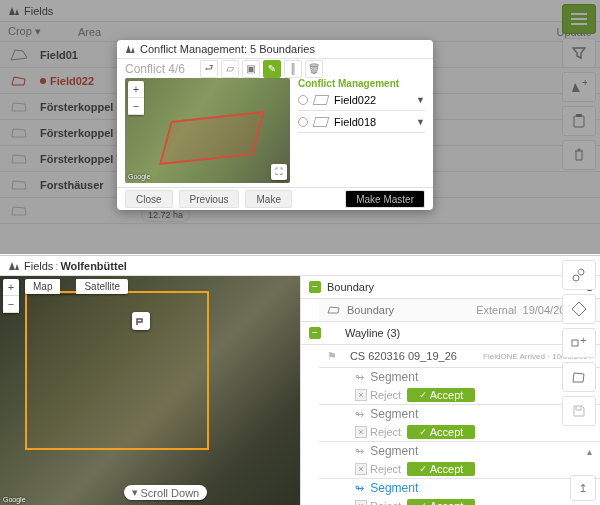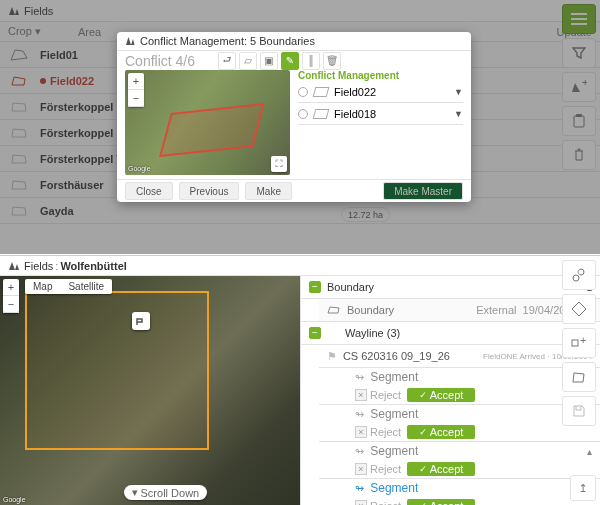--- a/index.html
+++ b/index.html
@@ -36,21 +36,21 @@
   .field-row .area-box{height:15px;border:1px solid var(--grey-line);border-radius:8px;padding:0 6px;display:inline-flex;align-items:center;font-size:9px;color:var(--grey-text);margin-top:8px;}
   .field-row .area-col{margin-left:70px;flex:0 0 80px;text-align:right;}
 
   .side-tools{position:absolute;right:4px;top:4px;width:34px;display:flex;flex-direction:column;gap:4px;z-index:3;}
   .side-tools .tool{width:34px;height:30px;border:1px solid var(--grey-line);border-radius:3px;background:#fff;display:flex;align-items:center;justify-content:center;font-size:14px;color:var(--grey-icon);}
   .side-tools .tool.primary{background:var(--green);border-color:var(--green-dark);color:#fff;}
 
   #top-overlay{position:absolute;inset:0;background:rgba(60,60,60,0.45);z-index:4;}
 
   
-  #modal{position:absolute;left:117px;top:32px;width:354px;height:170px;background:#fff;border-radius:4px;box-shadow:0 3px 12px rgba(0,0,0,0.35);z-index:5;display:flex;flex-direction:column;overflow:hidden;}
+  #modal{position:absolute;left:117px;top:40px;width:316px;height:170px;background:#fff;border-radius:4px;box-shadow:0 3px 12px rgba(0,0,0,0.35);z-index:5;display:flex;flex-direction:column;overflow:hidden;}
   .modal-title{height:22px;display:flex;align-items:center;padding:0 8px;border-bottom:1px solid var(--grey-line);font-size:11px;color:var(--dark);}
   .modal-title svg{margin-right:5px;}
   .modal-sub{height:22px;display:flex;align-items:center;padding:0 8px;gap:3px;}
   .modal-sub .mtool{width:18px;height:18px;border:1px solid var(--grey-line);border-radius:2px;display:flex;align-items:center;justify-content:center;font-size:10px;color:var(--grey-icon);background:#fff;}
   .modal-sub .mtool.green{background:var(--green);border-color:var(--green);color:#fff;}
   .modal-body{flex:1;display:flex;gap:8px;padding:0 8px 4px 8px;}
   .modal-map{flex:0 0 165px;height:105px;background:linear-gradient(125deg,#6c7b4d 0%,#869a5e 40%,#6f8250 70%,#595f47 100%);position:relative;border-radius:2px;overflow:hidden;}
   .modal-map::after{content:"";position:absolute;left:40px;top:38px;width:90px;height:40px;border:2px solid #d84a3a;background:rgba(216,74,58,0.15);transform:skew(-15deg,-6deg);}
   .map-ctrl{position:absolute;left:3px;top:3px;width:16px;background:#fff;border-radius:2px;font-size:12px;line-height:16px;text-align:center;color:#555;box-shadow:0 1px 2px rgba(0,0,0,0.4);}
   .map-ctrl div{border-bottom:1px solid #ddd;}
@@ -59,52 +59,52 @@
 
   .modal-right{flex:1;display:flex;flex-direction:column;}
   .modal-right .hdr{color:var(--green);font-weight:bold;font-size:10px;}
   .modal-right .msg{color:var(--grey-text);font-size:10px;margin-bottom:6px;}
   .choice-row{display:flex;align-items:center;gap:6px;height:22px;border-bottom:1px solid var(--grey-line);}
   .choice-row .radio{width:10px;height:10px;border:1px solid #aaa;border-radius:50%;}
   .choice-row .shape{width:14px;height:10px;border:1px solid #aaa;transform:skew(-15deg);}
   .choice-row .caret{margin-left:auto;font-size:9px;color:#555;}
   .modal-footer{height:26px;border-top:1px solid var(--grey-line);display:flex;align-items:center;gap:6px;padding:0 8px;}
   .modal-footer .btn{height:18px;padding:0 10px;border:1px solid var(--grey-line);border-radius:2px;background:#f0f0f0;color:var(--grey-text);display:inline-flex;align-items:center;font-size:10px;}
-  .modal-footer .btn.ghost{margin-left:auto;background:#14532d;color:#bbb;border-color:#e0e0e0;}
+  .modal-footer .btn.ghost{margin-left:auto;background:#000000;color:#bbb;border-color:#e0e0e0;}
 
   
   #bottom-half{position:absolute;left:0;top:255px;width:600px;height:250px;background:#fff;border-top:1px solid #ccc;}
   .bottom-header{height:20px;display:flex;align-items:center;padding:0 8px;border-bottom:1px solid var(--grey-line);font-size:11px;color:var(--dark);background:#fff;}
   .bottom-header .crumb{font-weight:bold;}
   .bottom-header .crumb-sep{margin:0 2px;color:#888;}
   .bottom-body{display:flex;height:calc(250px - 20px);}
   .bottom-map{flex:0 0 300px;position:relative;background:
      linear-gradient(135deg,#31352a 0%,#4a5038 25%,#5b5f45 40%,#6d6e55 55%,#3d4030 80%,#2e3326 100%);
      overflow:hidden;}
   .bottom-map::before{content:"";position:absolute;left:25px;top:15px;width:180px;height:155px;border:2px solid var(--orange);background:rgba(240,160,32,0.05);}
   .bottom-map .zoom{position:absolute;left:3px;top:3px;width:16px;background:#fff;border-radius:2px;text-align:center;font-size:12px;line-height:16px;color:#555;box-shadow:0 1px 2px rgba(0,0,0,0.5);}
   .bottom-map .zoom div{border-bottom:1px solid #ddd;}
-  .bottom-map .tabs{position:absolute;left:25px;top:3px;display:flex;gap:0;box-shadow:0 1px 2px rgba(0,0,0,0.5);border-radius:2px;overflow:hidden;}
+  .bottom-map .tabs{position:absolute;left:25px;top:3px;display:flex;gap:16px;box-shadow:0 1px 2px rgba(0,0,0,0.5);border-radius:2px;overflow:hidden;}
   .bottom-map .tabs span{background:#fff;padding:2px 8px;font-size:10px;color:#444;}
   .bottom-map .marker{position:absolute;left:132px;top:36px;width:18px;height:18px;background:#fff;border-radius:3px;display:flex;align-items:center;justify-content:center;box-shadow:0 1px 3px rgba(0,0,0,0.6);}
   .bottom-map .scrolldown{position:absolute;left:124px;bottom:6px;background:#fff;border-radius:9px;padding:1px 8px;font-size:8px;color:#666;box-shadow:0 1px 2px rgba(0,0,0,0.4);display:flex;align-items:center;gap:3px;}
   .bottom-map .attrib{position:absolute;left:3px;bottom:3px;font-size:7px;color:#fff;text-shadow:0 0 2px #000;}
 
   .bottom-panel{flex:1;overflow-y:auto;overflow-x:hidden;border-left:1px solid var(--grey-line);}
   .accordion{border-bottom:1px solid var(--grey-line);}
   .acc-head{height:22px;display:flex;align-items:center;padding:0 8px;gap:6px;background:#fff;}
   .acc-head .toggle{width:12px;height:12px;border:1px solid var(--green);color:var(--green);font-size:10px;line-height:10px;text-align:center;border-radius:2px;}
   .acc-head .toggle.open{background:var(--green);color:#fff;}
   .acc-head .title{color:var(--dark);}
   .acc-head .meta{margin-left:auto;font-size:8px;color:#999;display:flex;gap:6px;align-items:center;}
   .acc-head .caret{color:#666;font-size:10px;}
   .acc-head .pencil{color:#888;font-size:10px;}
   .acc-child{padding-left:18px;border-top:1px solid var(--grey-line);}
   .wayline-row{height:22px;display:flex;align-items:center;gap:6px;padding:0 8px;}
-  .wayline-row .wtitle{color:var(--grey-text);}
+  .wayline-row .wtitle{color:var(--grey-text);margin-left:7px;}
   .wayline-row .wmeta{margin-left:auto;font-size:8px;color:#aaa;}
 
   .segment{padding-left:28px;border-top:1px solid var(--grey-line);}
   .seg-head{height:18px;display:flex;align-items:center;gap:6px;padding:0 8px;}
   .seg-head .segicon{color:#aaa;font-size:11px;}
   .seg-head.active .seglabel{color:#2a91d8;}
   .seg-head.active .segicon{color:#2a91d8;}
   .seg-head .seglabel{color:#888;font-size:12px;}
   .seg-head .caret{margin-left:auto;color:#888;font-size:10px;}
   .seg-actions{height:18px;display:flex;align-items:center;gap:6px;padding:0 8px 0 8px;}
@@ -190,21 +190,20 @@
           </span>
       <span class="name">Forsthäuser</span>
       <span class="area-col"><span class="area-box">10.59 ha</span></span>
     </div>
     <div class="field-row">
       <span class="thumb">
             <svg width="20" height="14">
               <path d="M3 11 L4 3 L16 4 L17 11 Z" fill="none" stroke="#bbb"></path>
             </svg>
           </span>
-      <span class="name">Gayda</span>
       <span class="area-col"><span class="area-box">12.72 ha</span></span>
     </div>
   </div>
 
   <div class="side-tools">
     <div class="tool primary">
           <svg width="16" height="12">
             <path d="M0 1h16M0 6h16M0 11h16" stroke="#fff" stroke-width="2"></path>
           </svg>
         </div>
@@ -236,21 +235,21 @@
 
   <div id="modal">
     <div class="modal-title">
       <svg width="10" height="10">
             <path d="M1 9 L3.5 1 L6 9Z M6 9 L8 3 L9.5 9Z" fill="#555"></path>
           </svg>
       <span>Conflict Management:</span>&nbsp;
       <span>5 Boundaries</span>
     </div>
     <div class="modal-sub">
-      <span style="font-size:14px;color:#aaa;margin-right:20px">Conflict 4/6</span>
+      <span style="font-size:12px;color:#aaa;margin-right:12px">Conflict 4/6</span>
       <div class="mtool">⮐</div>
       <div class="mtool">▱</div>
       <div class="mtool">▣</div>
       <div class="mtool green">✎</div>
       <div class="mtool">║</div>
       <div class="mtool">🗑</div>
     </div>
     <div class="modal-body">
       <div class="modal-map">
         <div class="map-ctrl">

